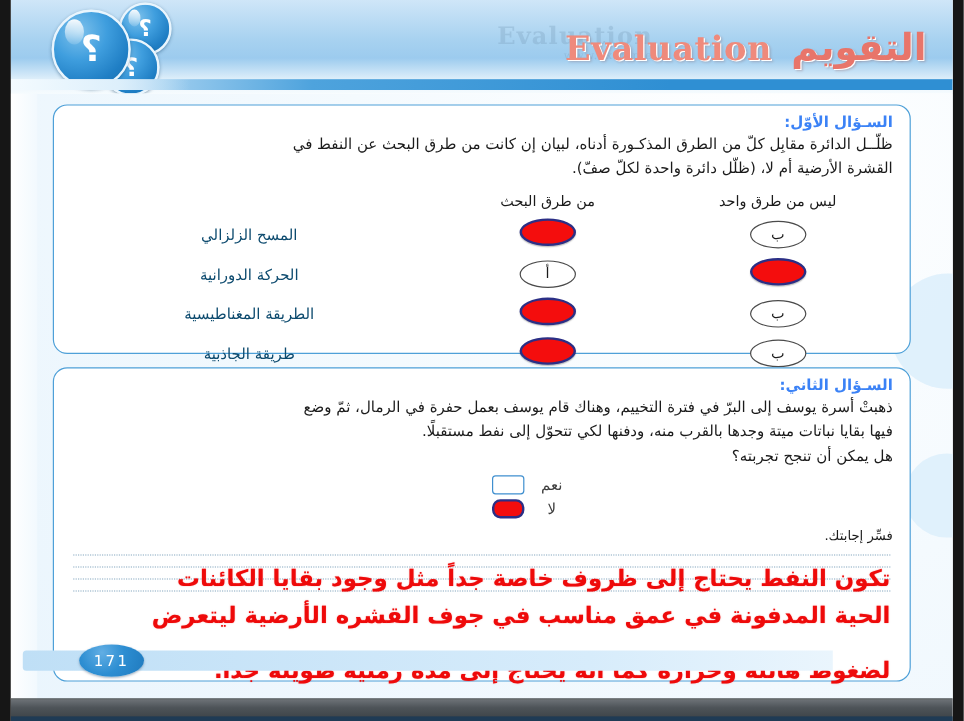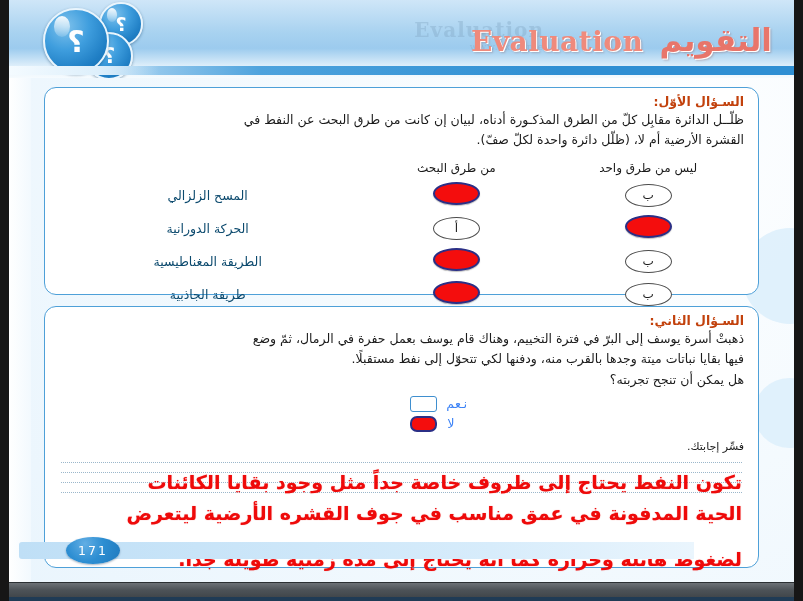--- a/index.html
+++ b/index.html
@@ -154,21 +154,21 @@
     background: #ffffff;
     border: 1.6px solid #4ea0d8;
     border-radius: 12px;
     box-sizing: border-box;
     direction: rtl;
   }
   #q1box { left: 35px; right: 35px; top: 9px;  height: 208px; }
   #q2box { left: 35px; right: 35px; top: 228px; height: 262px; }
 
   .qlabel {
-    color: #c2410c;
+    color: #3b82f6;
     font-weight: bold;
     font-size: 12.5px;
     margin: 6px 14px 1px 14px;
     font-family: "DejaVu Sans", sans-serif;
   }
   .qtext {
     color: #1b1b1b;
     font-size: 12.5px;
     line-height: 1.62;
     margin: 0 14px 0 14px;
@@ -245,24 +245,24 @@
     padding-right: 40%;
   }
   .checkrow {
     display: flex;
     align-items: center;
     gap: 10px;
     direction: rtl;
   }
   .checkrow .clabel {
     font-size: 12.5px;
-    color: #3b82f6;
+    color: #404040;
     min-width: 26px;
-    text-align: left;
-    font-family: Liberation Mono, monospace;
+    text-align: center;
+    font-family: Liberation Sans, sans-serif;
   }
   .cbox {
     width: 27px;
     height: 16px;
     border: 1.4px solid #3f8fcf;
     border-radius: 3px;
     background: #ffffff;
     box-sizing: border-box;
   }
   .cbox.filled {

